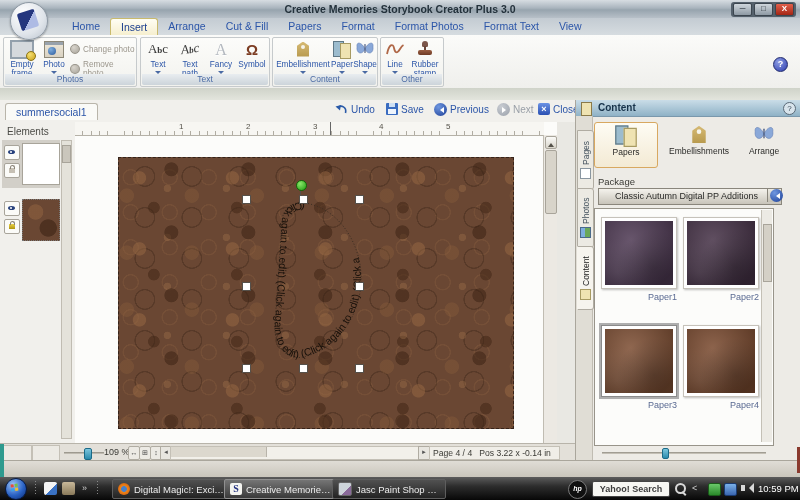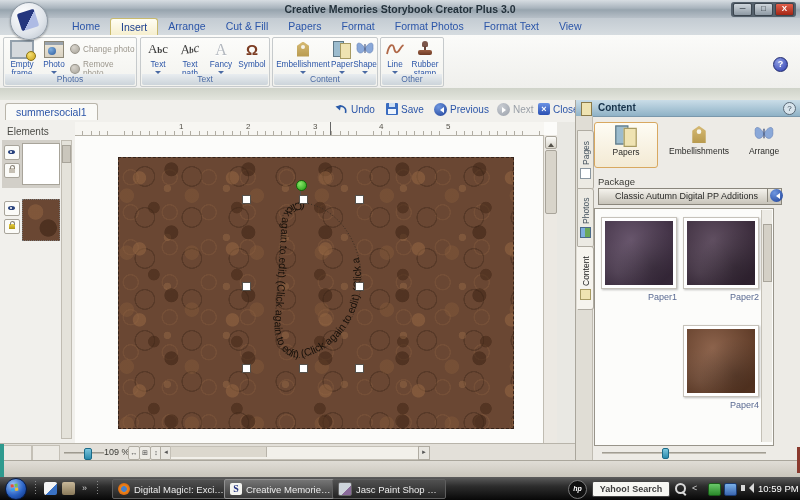--- a/index.html
+++ b/index.html
@@ -470,20 +470,23 @@
     <span class="slider-thumb"></span>
     <span class="sb-txt" style="left:104px;">109 %</span>
     <span class="fitbtn" style="left:128px;">↔</span>
     <span class="fitbtn" style="left:139px;">⊞</span>
     <span class="fitbtn" style="left:150px;">↕</span>
     <span class="scrbtn" style="left:160px;">◄</span>
     <span class="hscroll">
         <i></i>
       </span>
     <span class="scrbtn" style="left:418px;">►</span>
+    <span class="pageinfo">
+      <b>Page 4 / 4</b><span>Pos 3.22 x -0.14 in</span>
+    </span>
   </div>
 
   <div class="abs cpanel">
     <div class="cp-header">
       <span class="cp-hicon"></span>
       <span class="cp-title">Content</span>
       <span class="cp-help">?</span>
     </div>
     <div class="sidetabs">
       <div class="sidetab" style="top:14px;height:50px;">
@@ -544,20 +547,26 @@
         <div class="pframe">
             <div class="ptex" style="background-color: rgb(79, 58, 84);"></div>
           </div>
         <div class="plabel">Paper1</div>
       </div>
       <div class="pcell" style="left:88px;top:8px;">
         <div class="pframe">
             <div class="ptex" style="background-color: rgb(70, 50, 71);"></div>
           </div>
         <div class="plabel">Paper2</div>
+      </div>
+      <div class="pcell" style="left:6px;top:116px;">
+        <div class="pframe sel">
+            <div class="ptex" style="background-color: rgb(125, 78, 51);"></div>
+          </div>
+        <div class="plabel">Paper3</div>
       </div>
       <div class="pcell" style="left:88px;top:116px;">
         <div class="pframe">
             <div class="ptex" style="background-color: rgb(122, 74, 47);"></div>
           </div>
         <div class="plabel">Paper4</div>
       </div>
       <div class="gscroll">
           <i></i>
         </div>

